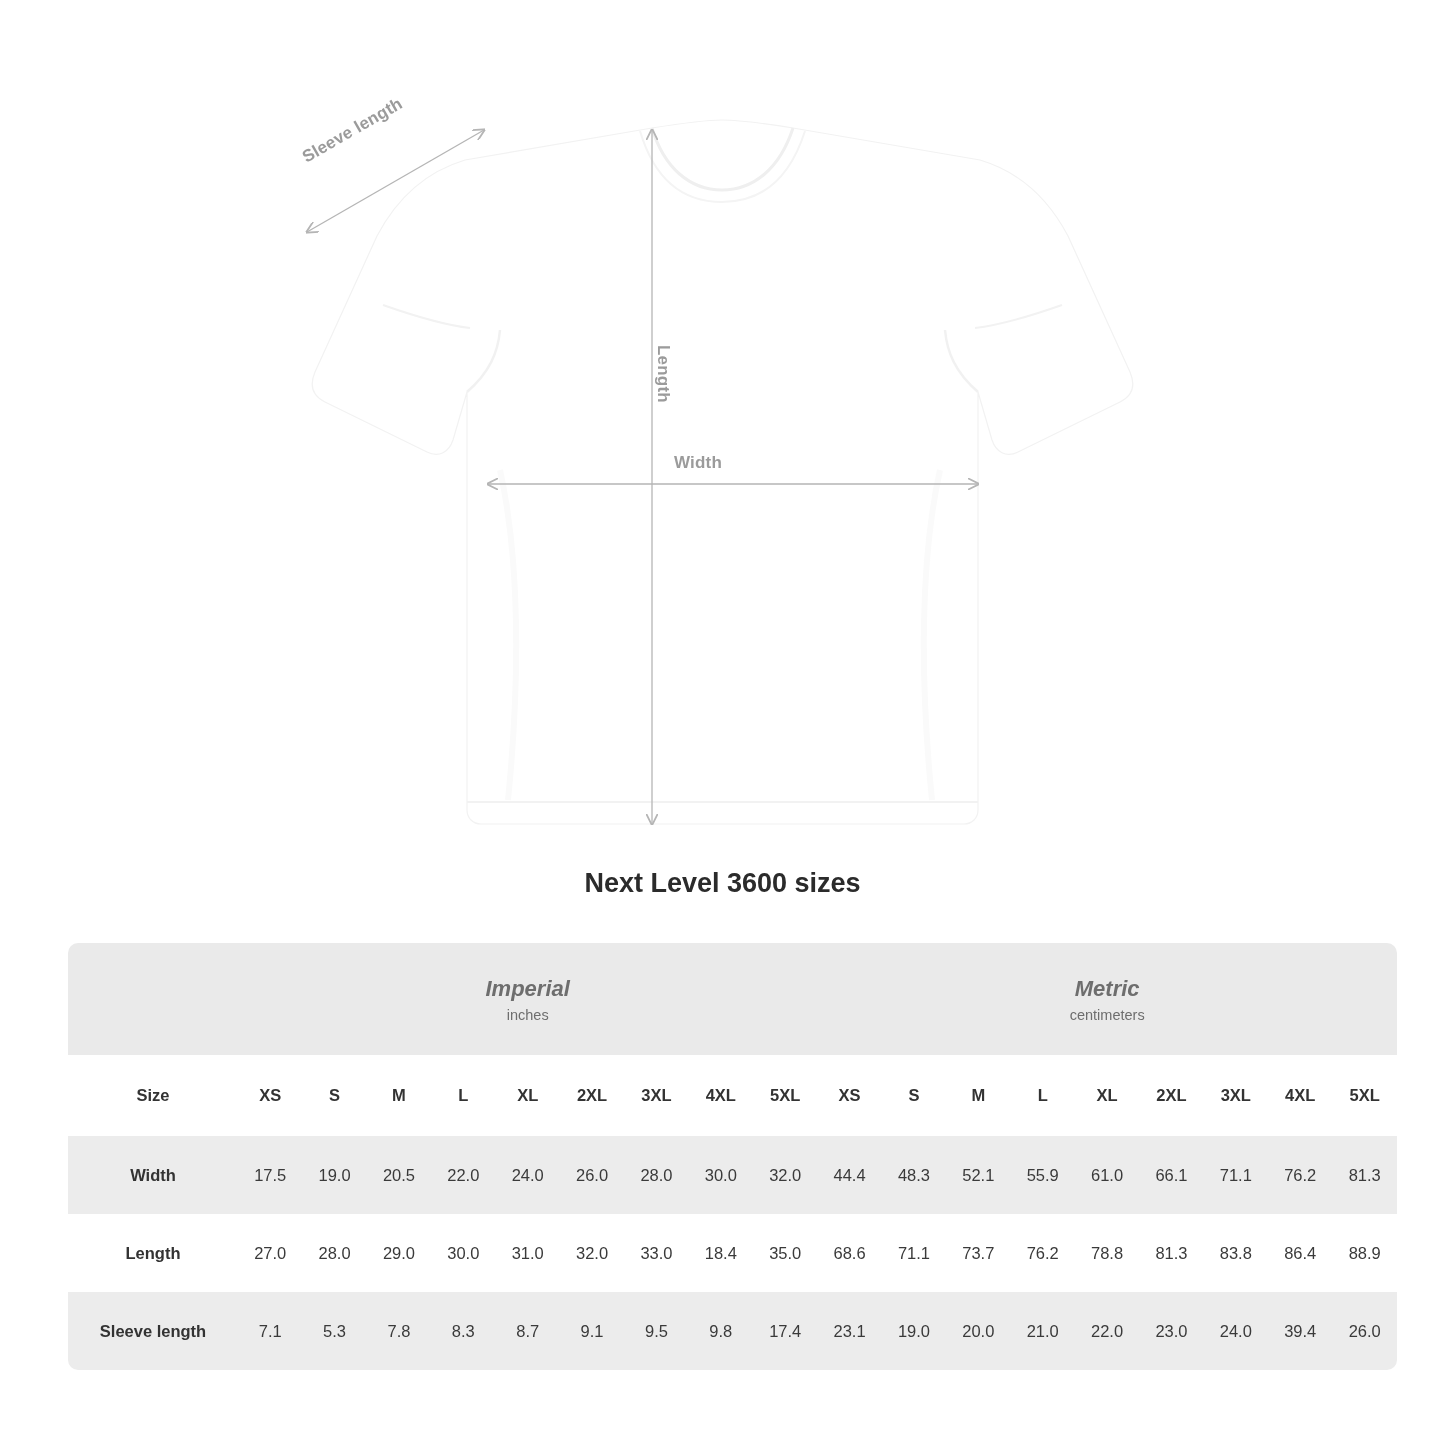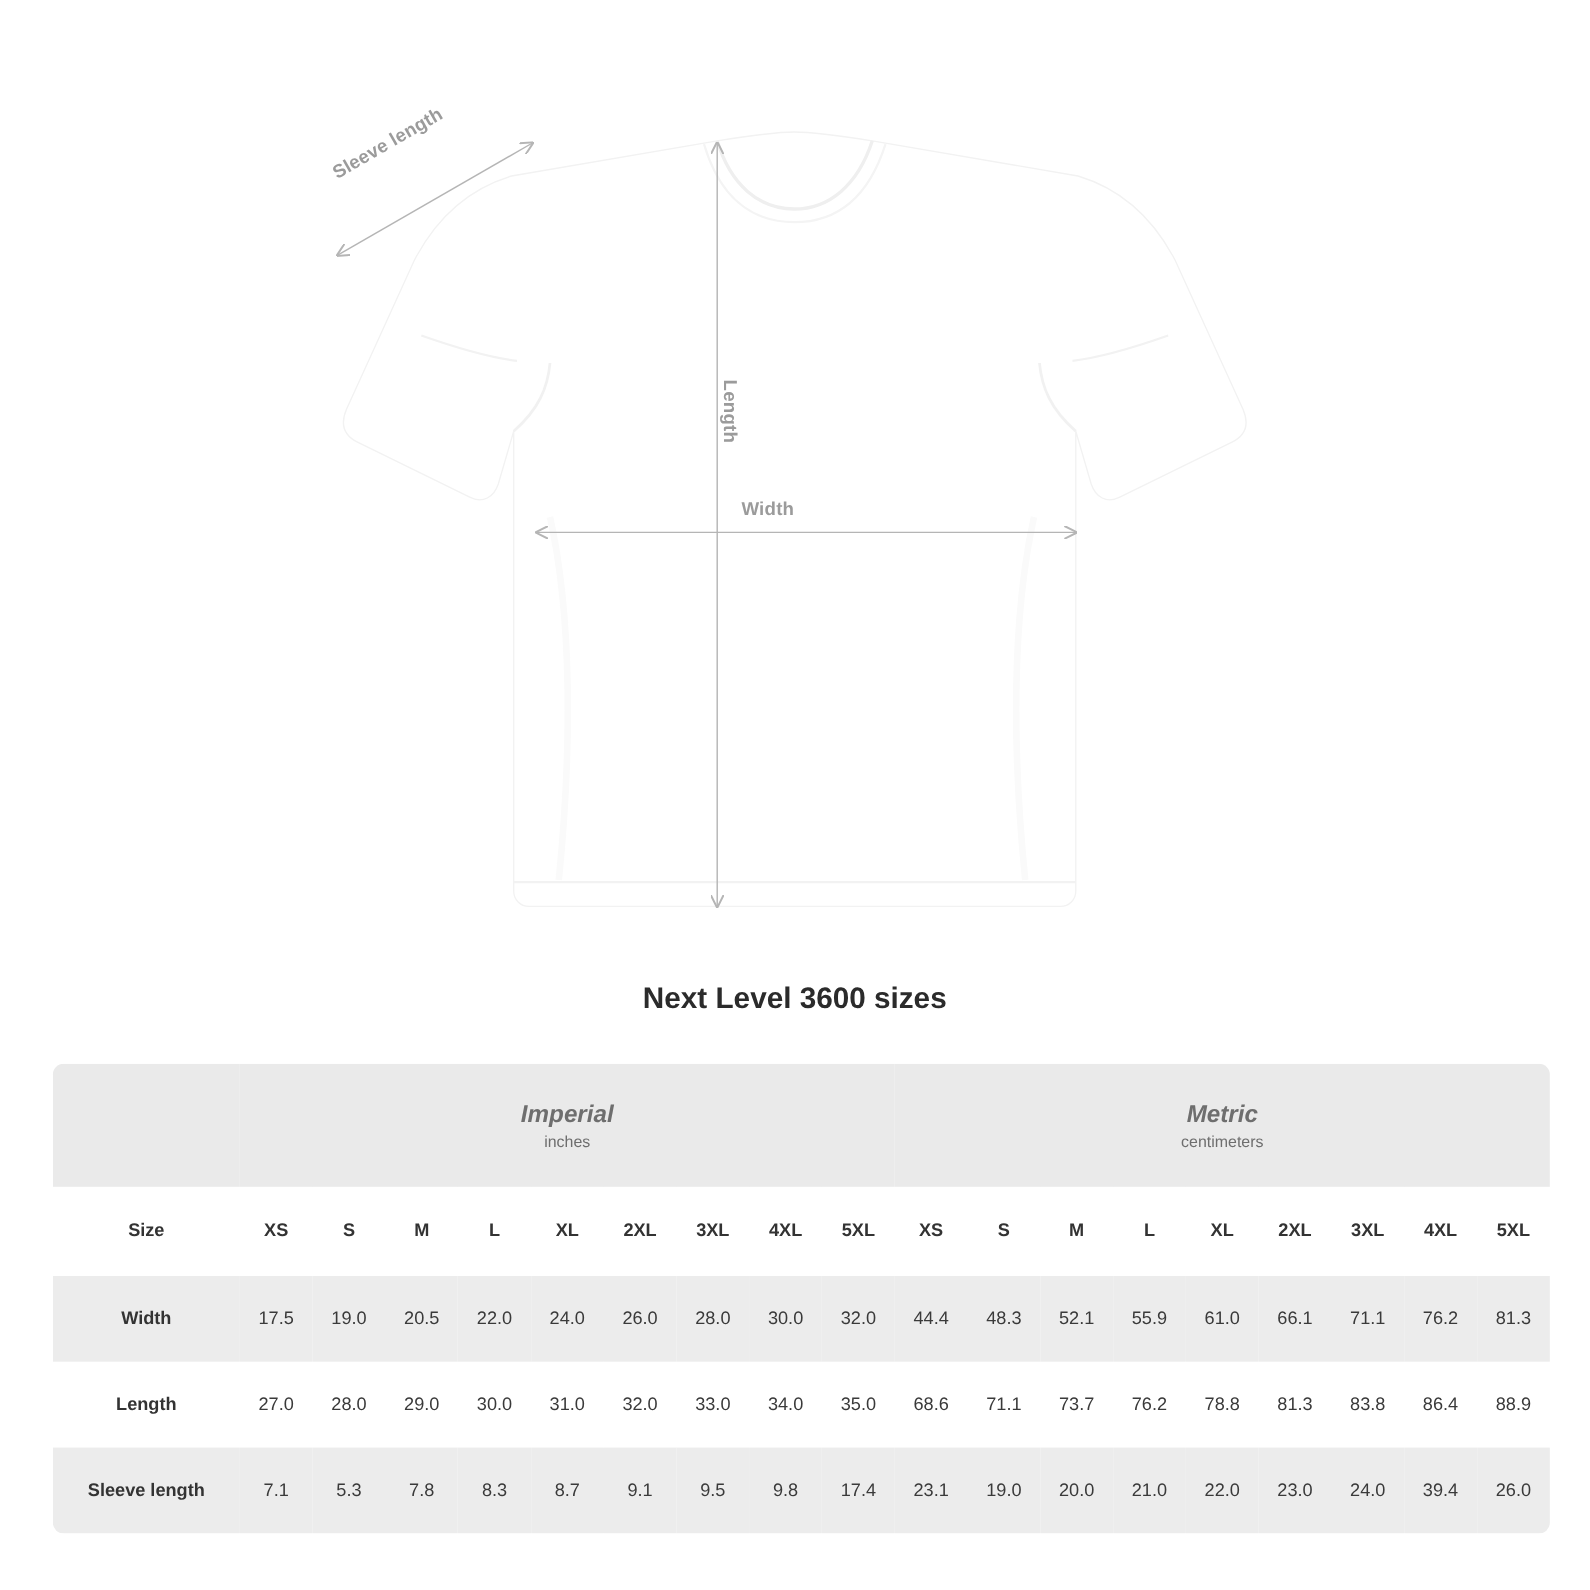--- a/index.html
+++ b/index.html
@@ -55,38 +55,39 @@
     text-orientation: mixed;
   }
   .lbl-width {
     left: 674px;
     top: 453px;
   }
 
   
   .title-block {
     text-align: center;
-    margin-top: 32px;
+    margin-top: 8px;
   }
   .chart-title {
     font-size: 27px;
     font-weight: bold;
     color: #2b2b2b;
     margin: 0 0 14px 0;
   }
   .chart-note {
     font-size: 16.5px;
     font-style: italic;
     color: #6e6e6e;
     margin: 0;
   }
 
   
   .table-area {
-    padding: 30px 36px 0 48px;
+    padding: 30px 48px 0 48px;
+    margin-left: 20px;
   }
   table.size-table {
     width: 100%;
     border-collapse: separate;
     border-spacing: 0;
     table-layout: fixed;
     font-size: 16px;
     color: #333;
   }
   table.size-table td, table.size-table th {
@@ -289,21 +290,21 @@
 
           <tr class="row-plain">
             <td class="rowlabel">Length</td>
             <td class="val">27.0</td>
             <td class="val">28.0</td>
             <td class="val">29.0</td>
             <td class="val">30.0</td>
             <td class="val">31.0</td>
             <td class="val">32.0</td>
             <td class="val">33.0</td>
-            <td class="val">34.0</td>
+            <td class="val">18.4</td>
             <td class="val">35.0</td>
             <td class="val">68.6</td>
             <td class="val">71.1</td>
             <td class="val">73.7</td>
             <td class="val">76.2</td>
             <td class="val">78.8</td>
             <td class="val">81.3</td>
             <td class="val">83.8</td>
             <td class="val">86.4</td>
             <td class="val">88.9</td>

